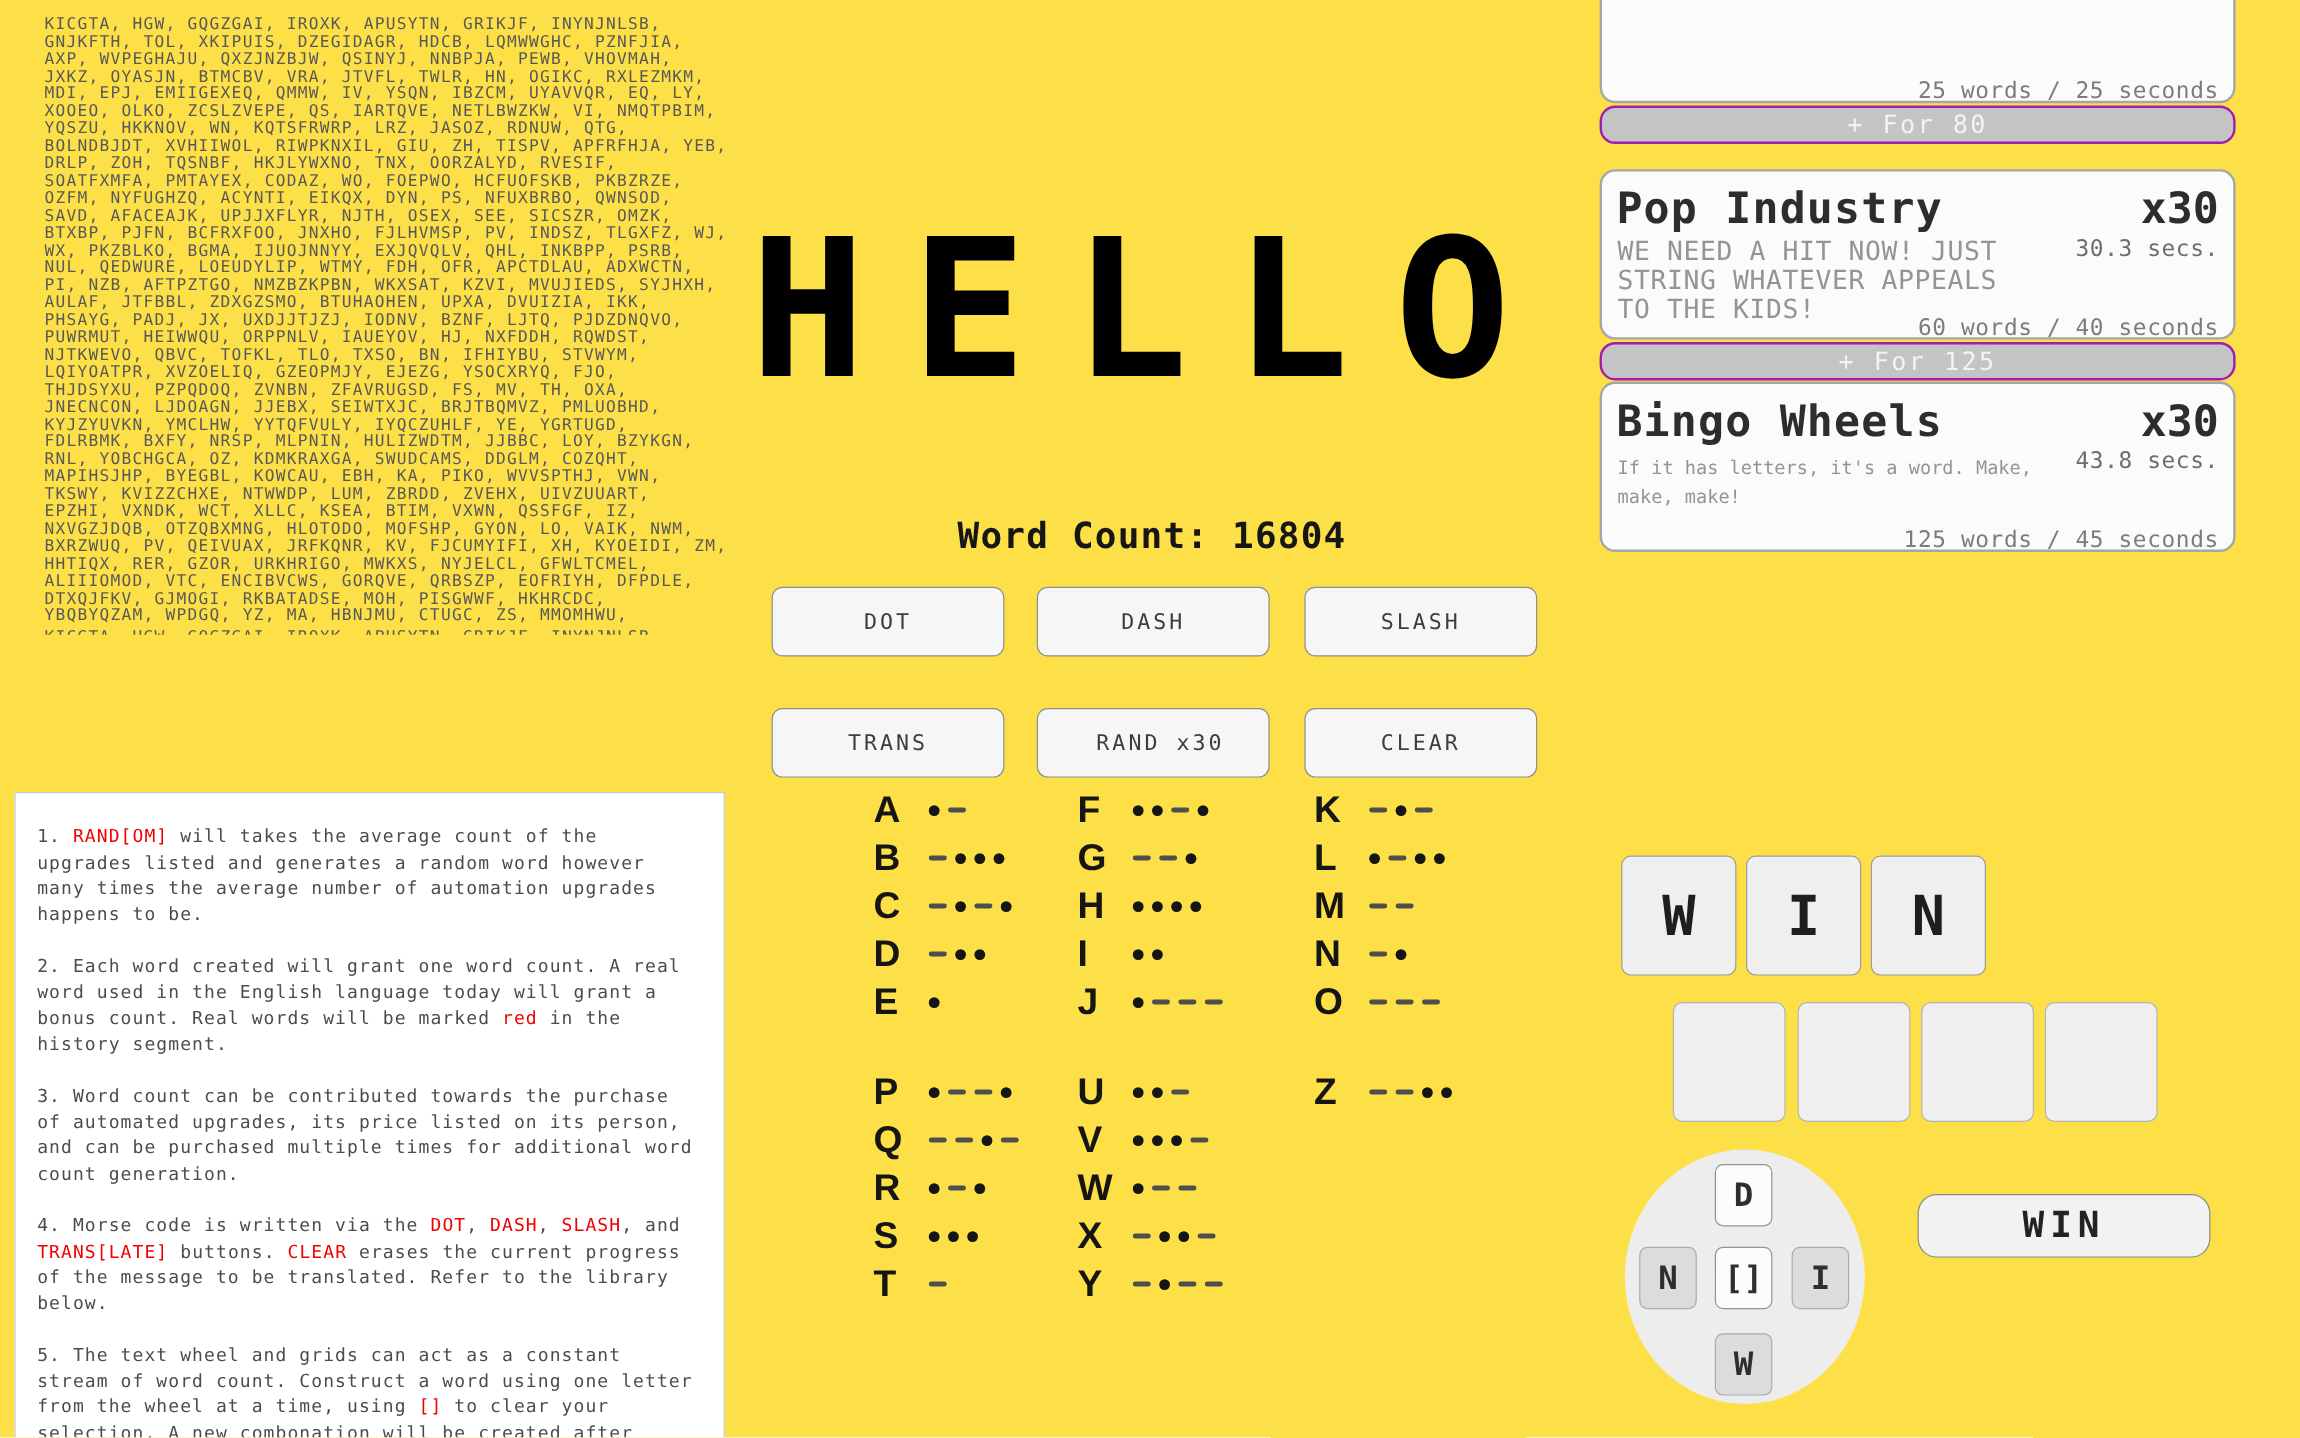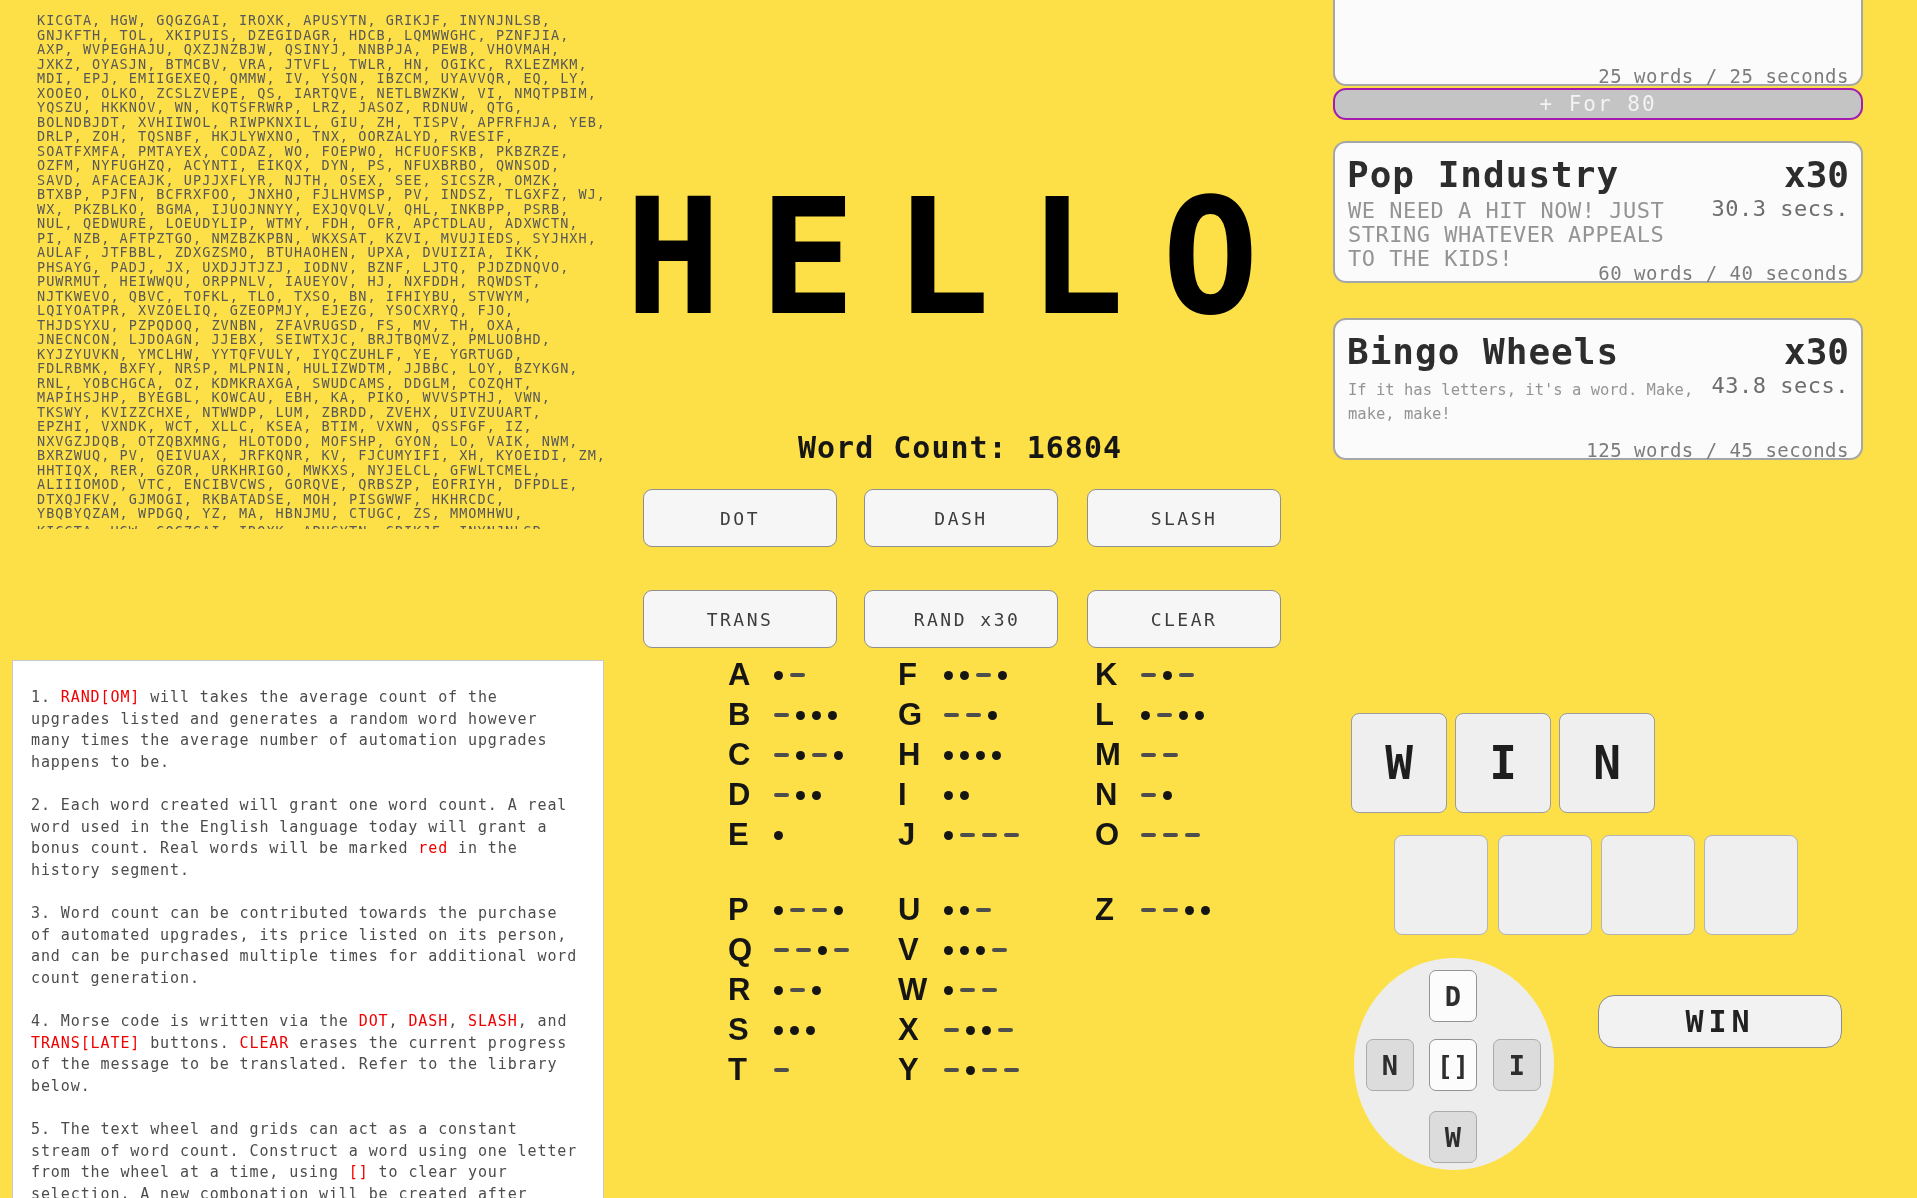--- a/index.html
+++ b/index.html
@@ -47,21 +47,21 @@
   #instructions .red{color:#f00000;}
 
   
   .card{position:absolute;left:1333px;width:530px;}
   #card-0{top:-56px;} #card-1{top:141px;} #card-2{top:318px;border-radius:10px;}
   .card-body{position:relative;width:100%;height:142px;background:#fbfbfb;border:2px solid #a6a6a6;
            border-radius:13px;box-sizing:border-box;}
   .card-title{position:absolute;left:12px;top:11px;font-size:36px;font-weight:bold;
            letter-spacing:1px;color:#2d2d2d;white-space:nowrap;}
   .card-mult{position:absolute;right:12px;top:11px;font-size:36px;font-weight:bold;color:#2d2d2d;}
-  .card-timer{position:absolute;right:12px;top:53px;font-size:22px;color:#6d6d6d;letter-spacing:0.5px;}
+  .card-timer{position:absolute;right:12px;top:53px;font-size:19px;color:#6d6d6d;letter-spacing:0.5px;}
   .card-desc{position:absolute;left:13px;color:#949494;white-space:nowrap;}
   #card-0 .card-desc{top:76px;font-size:15.5px;line-height:19px;}
   #card-1 .card-desc{top:56px;font-size:22px;line-height:24px;letter-spacing:0.5px;}
   #card-2 .card-desc{top:58px;font-size:15.5px;line-height:24px;}
   .card-ratio{position:absolute;right:12px;top:119px;font-size:19px;color:#7c7c7c;letter-spacing:0.5px;}
   .card-buy{position:relative;margin-top:2px;width:100%;height:32px;background:#c4c4c4;
            border:2px solid #a21caf;border-radius:13px;box-sizing:border-box;
            display:flex;align-items:center;justify-content:center;
            font-size:21px;letter-spacing:2px;color:#f3f3f3;cursor:pointer;}
 
@@ -395,20 +395,21 @@
       <div class="card-title">Pop Industry</div>
       <div class="card-mult">x30</div>
       <div class="card-timer">30.3 secs.</div>
       <div class="card-desc">
         <div>WE NEED A HIT NOW! JUST</div>
         <div>STRING WHATEVER APPEALS</div>
         <div>TO THE KIDS!</div>
       </div>
       <div class="card-ratio">60 words / 40 seconds</div>
     </div>
+    <div class="card-buy">+ For 125</div>
   </div>
 
   <div class="card" id="card-2">
     <div class="card-body">
       <div class="card-title">Bingo Wheels</div>
       <div class="card-mult">x30</div>
       <div class="card-timer">43.8 secs.</div>
       <div class="card-desc">
         <div>If it has letters, it's a word. Make,</div>
         <div>make, make!</div>

